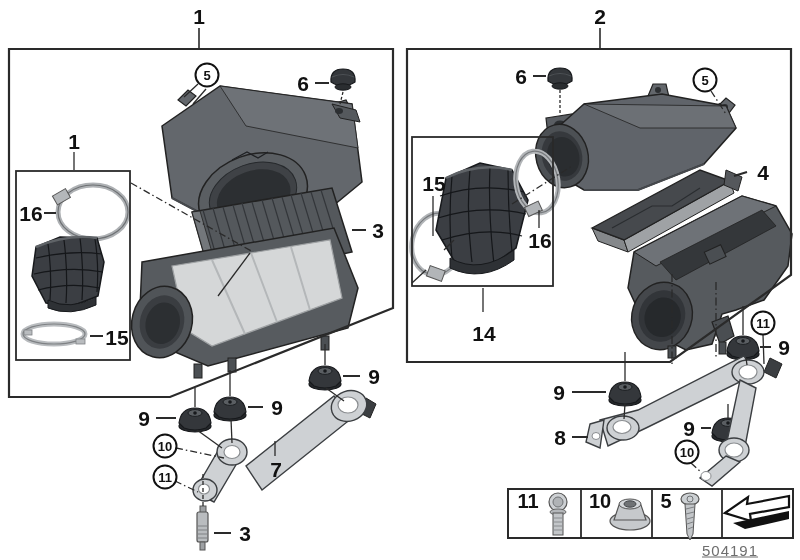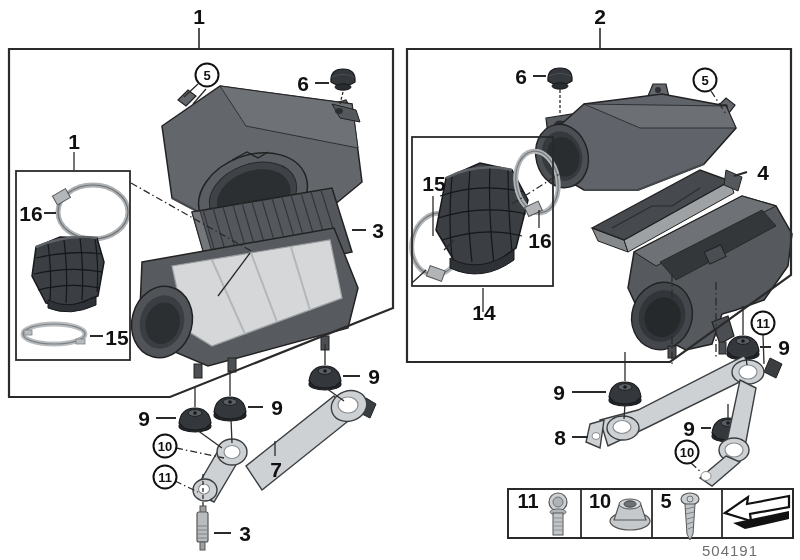--- a/index.html
+++ b/index.html
@@ -6,21 +6,21 @@
   .stage{position:relative;width:800px;height:560px;background:#fff;overflow:hidden;
          font-family:"Liberation Sans",sans-serif;}
   .stage svg{position:absolute;left:0;top:0;}
   .lbl{position:absolute;transform:translate(-50%,-50%);font-weight:bold;font-size:21px;
        color:#111;line-height:1;white-space:nowrap;}
   .lbl.leg{font-size:20px;}
   .circ{position:absolute;transform:translate(-50%,-50%);width:21px;height:21px;
         border:2px solid #111;border-radius:50%;background:#fff;display:flex;
         align-items:center;justify-content:center;font-weight:bold;font-size:13px;color:#111;}
   .dwg{position:absolute;transform:translate(-50%,-50%);font-size:15px;color:#6e6e6e;
-       letter-spacing:1px;}
+       letter-spacing:1px;text-decoration:underline;}
 </style>
 </head>
 <body>
 
 <div class="stage">
 
 <svg width="800" height="560" viewBox="0 0 800 560">
   <defs>
     <g id="mount">
       <ellipse cx="0" cy="7" rx="16" ry="6" fill="#26292c" stroke="#17191c" stroke-width="1.2"></ellipse>
@@ -310,21 +310,21 @@
   <div class="lbl" style="left:277px;top:407px">9</div>
   <div class="lbl" style="left:374px;top:376px">9</div>
   <div class="circ" style="left:165px;top:446px">10</div>
   <div class="circ" style="left:165px;top:477px">11</div>
   <div class="lbl" style="left:276px;top:469px">7</div>
   <div class="lbl" style="left:245px;top:533px">3</div>
   <div class="lbl" style="left:521px;top:76px">6</div>
   <div class="circ" style="left:705px;top:80px">5</div>
   <div class="lbl" style="left:434px;top:183px">15</div>
   <div class="lbl" style="left:540px;top:240px">16</div>
-  <div class="lbl" style="left:484px;top:312px">14</div>
+  <div class="lbl" style="left:484px;top:333px">14</div>
   <div class="lbl" style="left:763px;top:172px">4</div>
   <div class="circ" style="left:763px;top:323px">11</div>
   <div class="lbl" style="left:784px;top:347px">9</div>
   <div class="lbl" style="left:559px;top:392px">9</div>
   <div class="lbl" style="left:689px;top:428px">9</div>
   <div class="lbl" style="left:560px;top:437px">8</div>
   <div class="circ" style="left:687px;top:452px">10</div>
 
   <div class="lbl leg" style="left:528px;top:501px">11</div>
   <div class="lbl leg" style="left:600px;top:501px">10</div>

